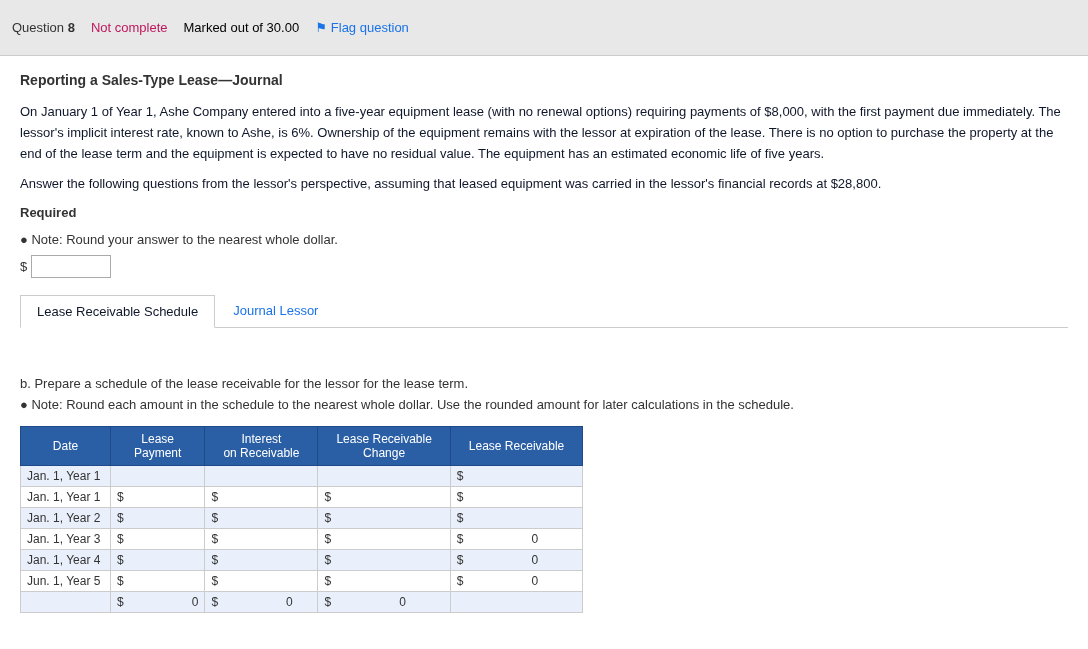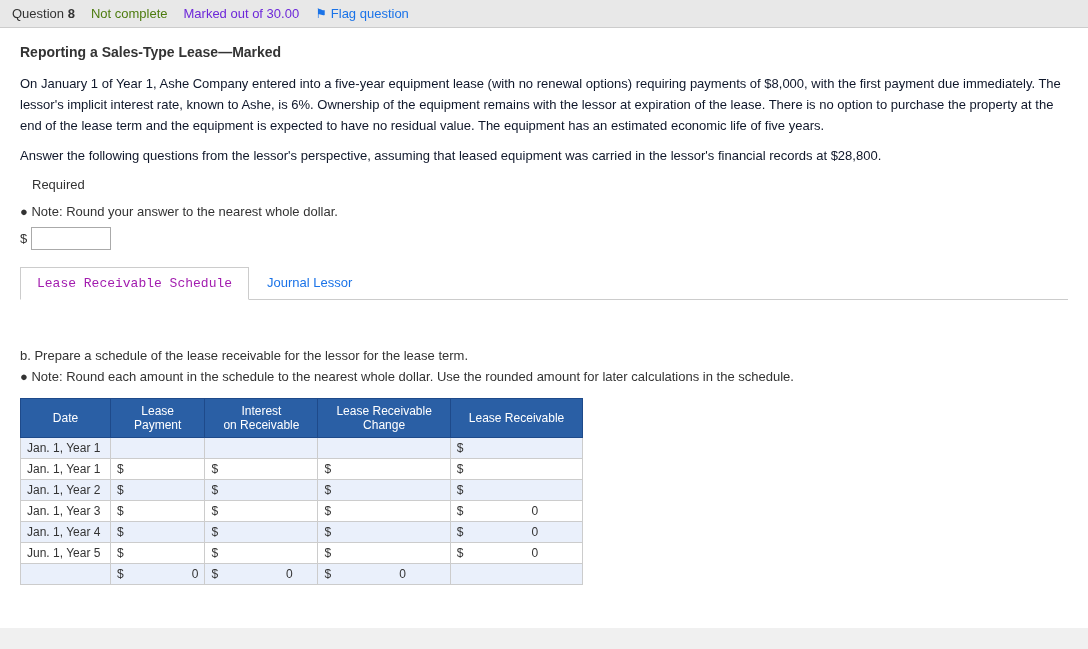--- a/index.html
+++ b/index.html
@@ -1,28 +1,28 @@
 <!DOCTYPE html>
 <html><head>
   <meta charset="utf-8">
   <style>
     * { box-sizing: border-box; margin: 0; padding: 0; }
     body { font-family: Arial, sans-serif; font-size: 13px; background: #f0f0f0; color: #333; }
 
     .top-bar {
       background: #e8e8e8;
       border-bottom: 1px solid #ccc;
-      padding: 6px 12px;
+      padding: 20px 12px;
       display: flex;
       align-items: center;
       gap: 16px;
       font-size: 13px;
     }
-    .not-complete { color: #4d7c0f; }
-    .marked-out { color: #6d28d9; }
+    .not-complete { color: #be185d; }
+    .marked-out { color: #000000; }
     .flag-question { color: #1a73e8; cursor: pointer; display: flex; align-items: center; gap: 4px; }
     .flag-icon { color: #1a73e8; }
 
     .main-content {
       background: #fff;
       margin: 0;
       padding: 16px 20px;
       min-height: 600px;
     }
 
@@ -33,22 +33,22 @@
     }
 
     .description {
       font-size: 13px;
       line-height: 1.6;
       margin-bottom: 10px;
       color: #0f172a;
     }
 
     .required-label {
-      font-weight: normal;
-      margin: 10px 0 12px 12px;
+      font-weight: bold;
+      margin: 10px 0 12px 0;
     }
 
     .question-section {
       margin-bottom: 12px;
     }
 
     .question-text {
       margin-bottom: 6px;
       font-size: 13px;
     }
@@ -93,23 +93,22 @@
       background: #f5f5f5;
       color: #555;
       margin-right: 2px;
       position: relative;
       bottom: -1px;
     }
 
     .tab.active {
       background: #fff;
       border-bottom: 1px solid #fff;
-      color: #a21caf;
+      color: #0f172a;
       font-weight: normal;
-      font-family: Liberation Mono, monospace;
     }
 
     .tab.link-tab {
       background: none;
       border: none;
       color: #1a73e8;
       padding: 8px 16px;
     }
 
     
@@ -190,21 +189,21 @@
   <span class="not-complete">Not complete</span>
   <span class="marked-out">Marked out of 30.00</span>
   <span class="flag-question">
     <span class="flag-icon">⚑</span>
     <span>Flag question</span>
   </span>
 </div>
 
 <div class="main-content">
 
-  <div class="page-title">Reporting a Sales-Type Lease—Marked</div>
+  <div class="page-title">Reporting a Sales-Type Lease—Journal</div>
 
   <p class="description">On January 1 of Year 1, Ashe Company entered into a five-year equipment lease (with no renewal options) requiring payments of $8,000, with the first payment due immediately. The lessor's implicit interest rate, known to Ashe, is 6%. Ownership of the equipment remains with the lessor at expiration of the lease. There is no option to purchase the property at the end of the lease term and the equipment is expected to have no residual value. The equipment has an estimated economic life of five years.</p>
   <p class="description">Answer the following questions from the lessor's perspective, assuming that leased equipment was carried in the lessor's financial records at $28,800.</p>
 
   <div class="required-label">Required</div>
 
   <div class="question-section">
     <p class="note-text">● Note: Round your answer to the nearest whole dollar.</p>
     <div class="dollar-input-row">
       <span class="dollar-sign">$</span>

